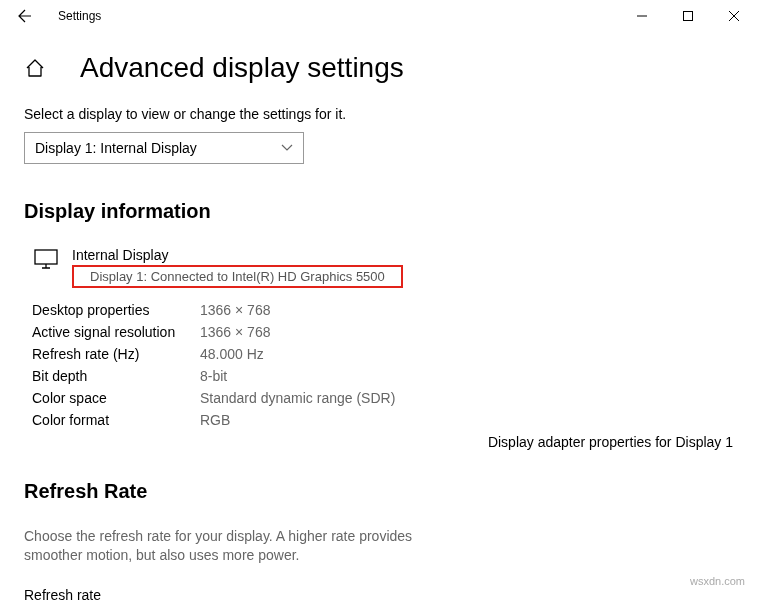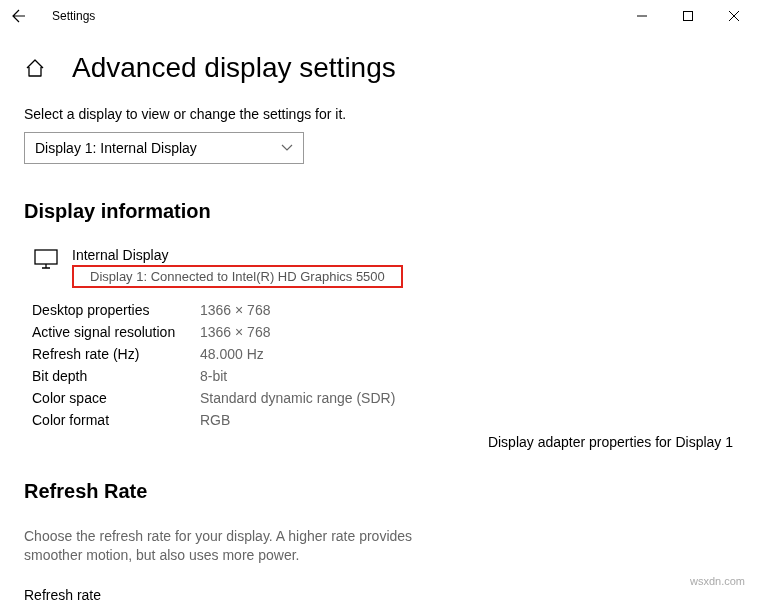--- a/index.html
+++ b/index.html
@@ -13,21 +13,21 @@
       color: #000;
       width: 757px;
       height: 609px;
       overflow: hidden;
       position: relative;
     }
     .titlebar {
       display: flex;
       align-items: center;
       height: 32px;
-      padding-left: 4px;
+      padding-left: 10px;
     }
     .back-btn {
       width: 30px;
       height: 30px;
       display: flex;
       align-items: center;
       justify-content: center;
       font-size: 16px;
       cursor: pointer;
     }
@@ -46,21 +46,21 @@
       align-items: center;
       justify-content: center;
       cursor: pointer;
     }
     .content {
       padding: 20px 24px 0 24px;
     }
     .header-row {
       display: flex;
       align-items: center;
-      gap: 26px;
+      gap: 34px;
       margin-bottom: 22px;
     }
     .home-icon {
       width: 22px;
       height: 22px;
     }
     h1 {
       font-weight: 400;
       font-size: 28px;
     }

